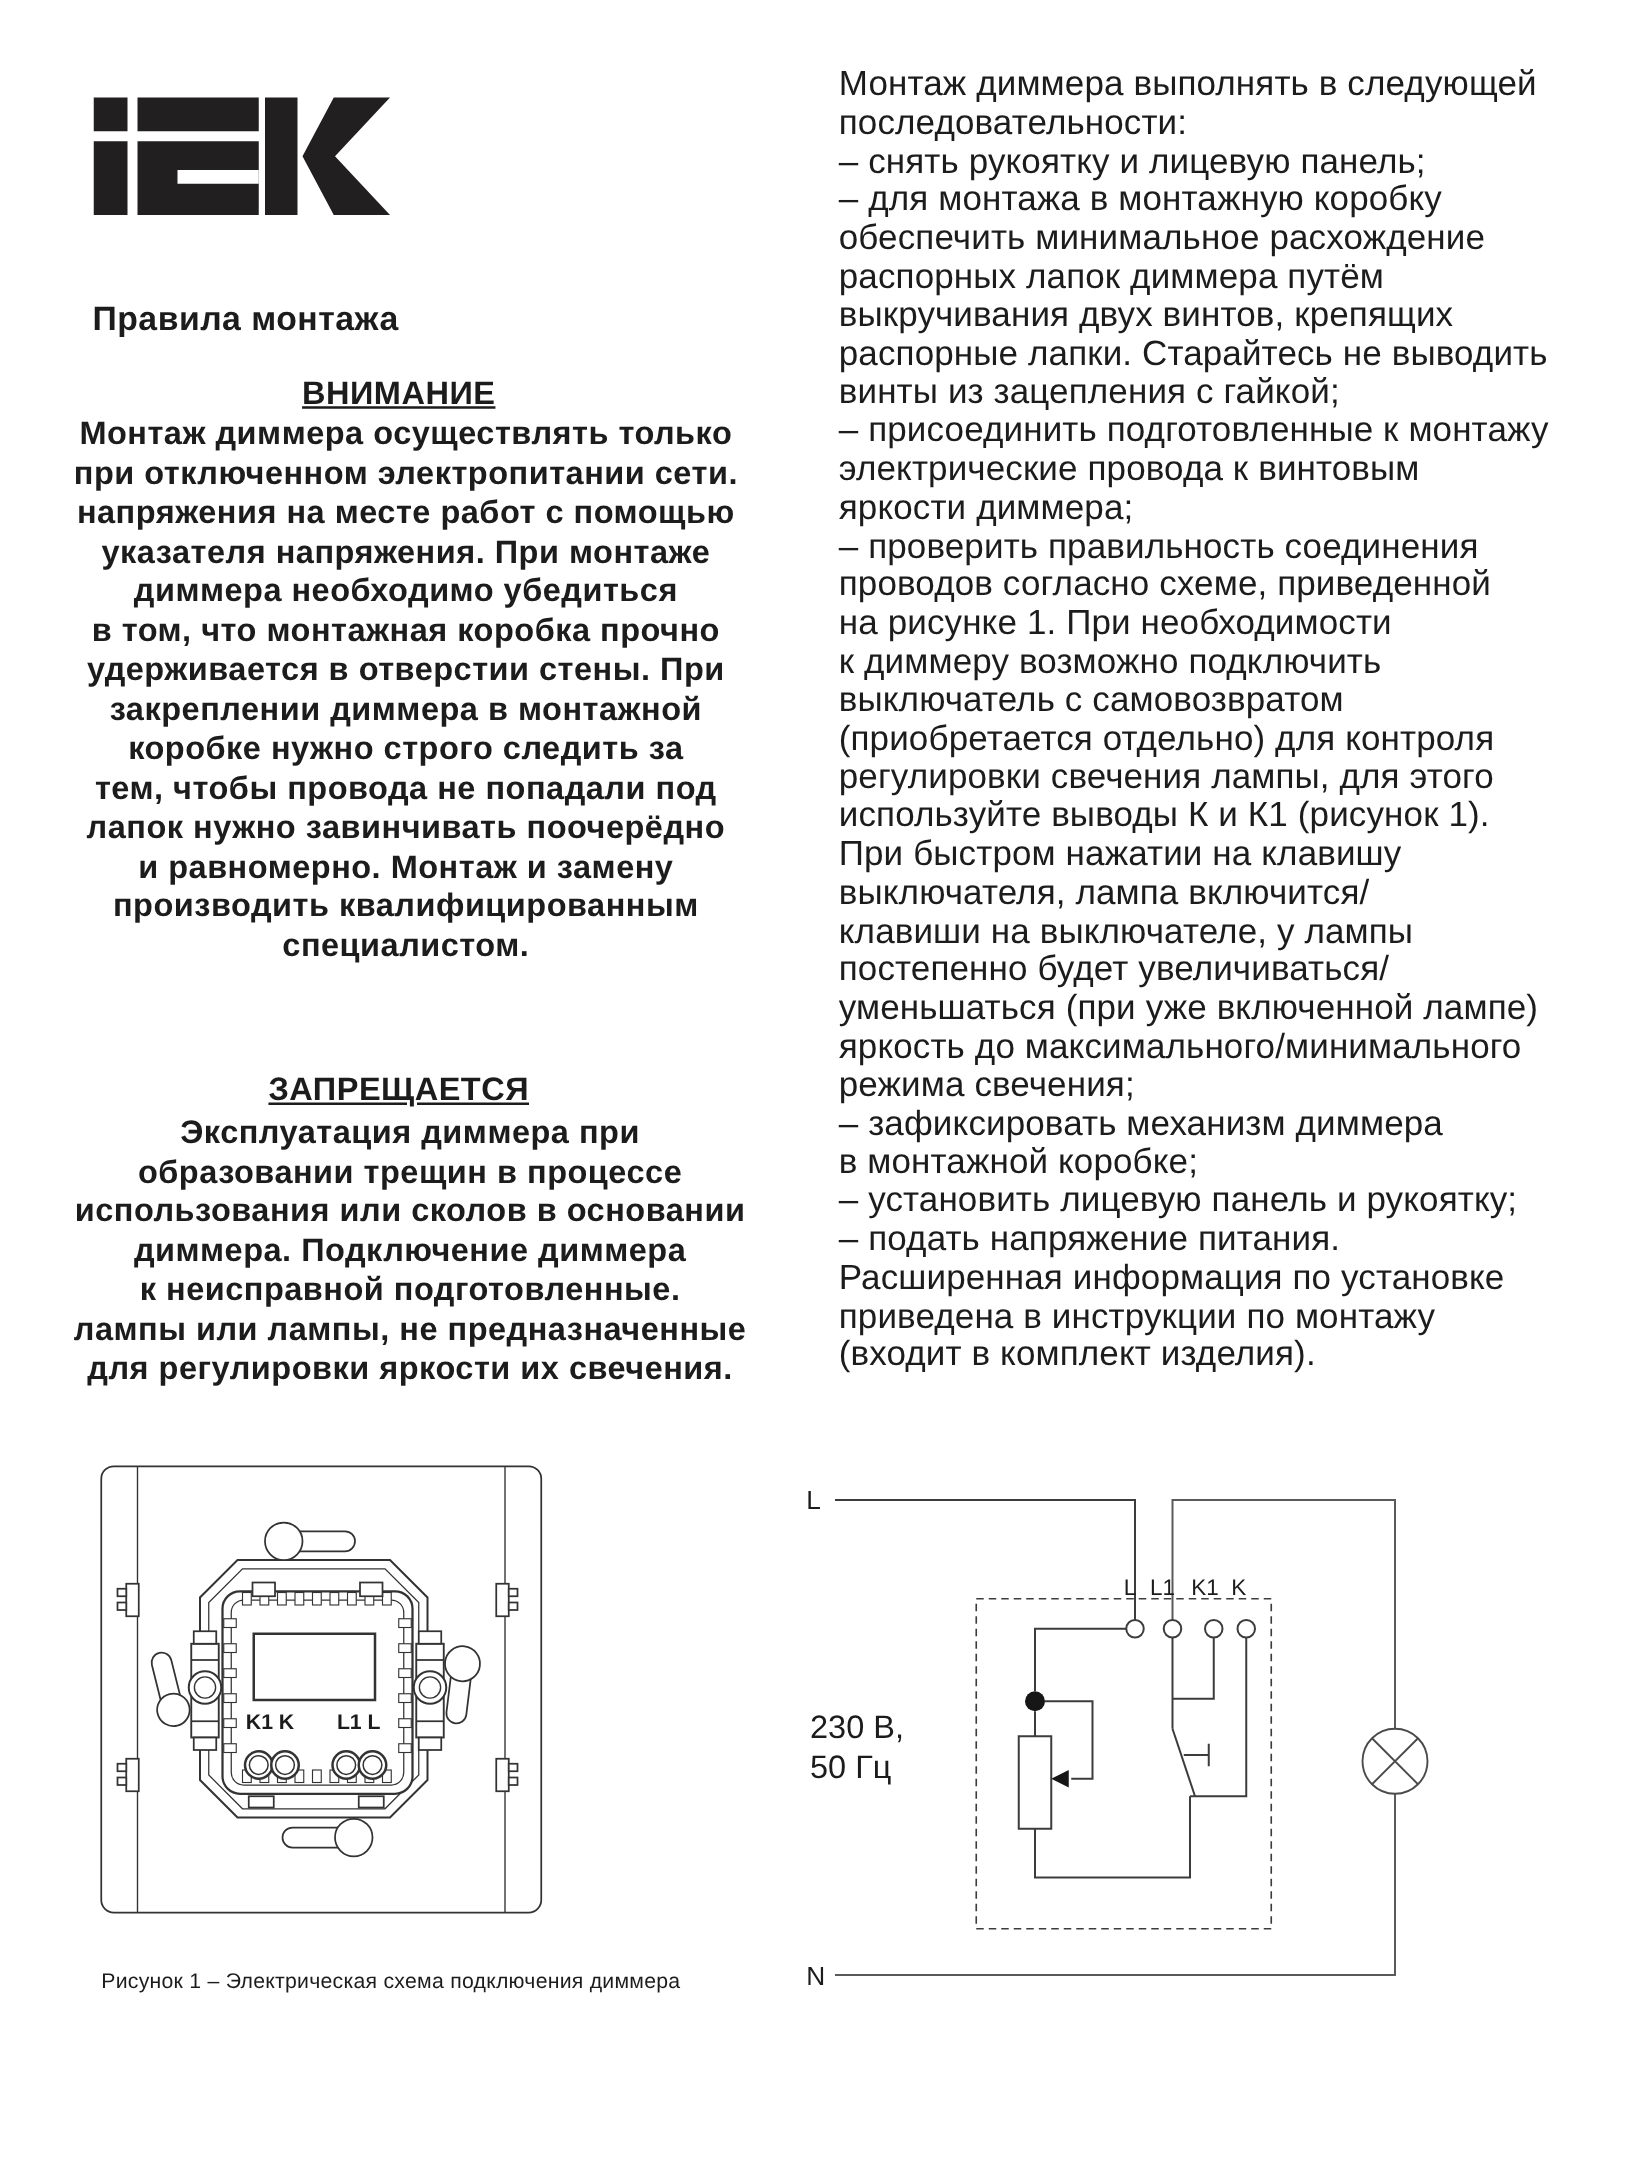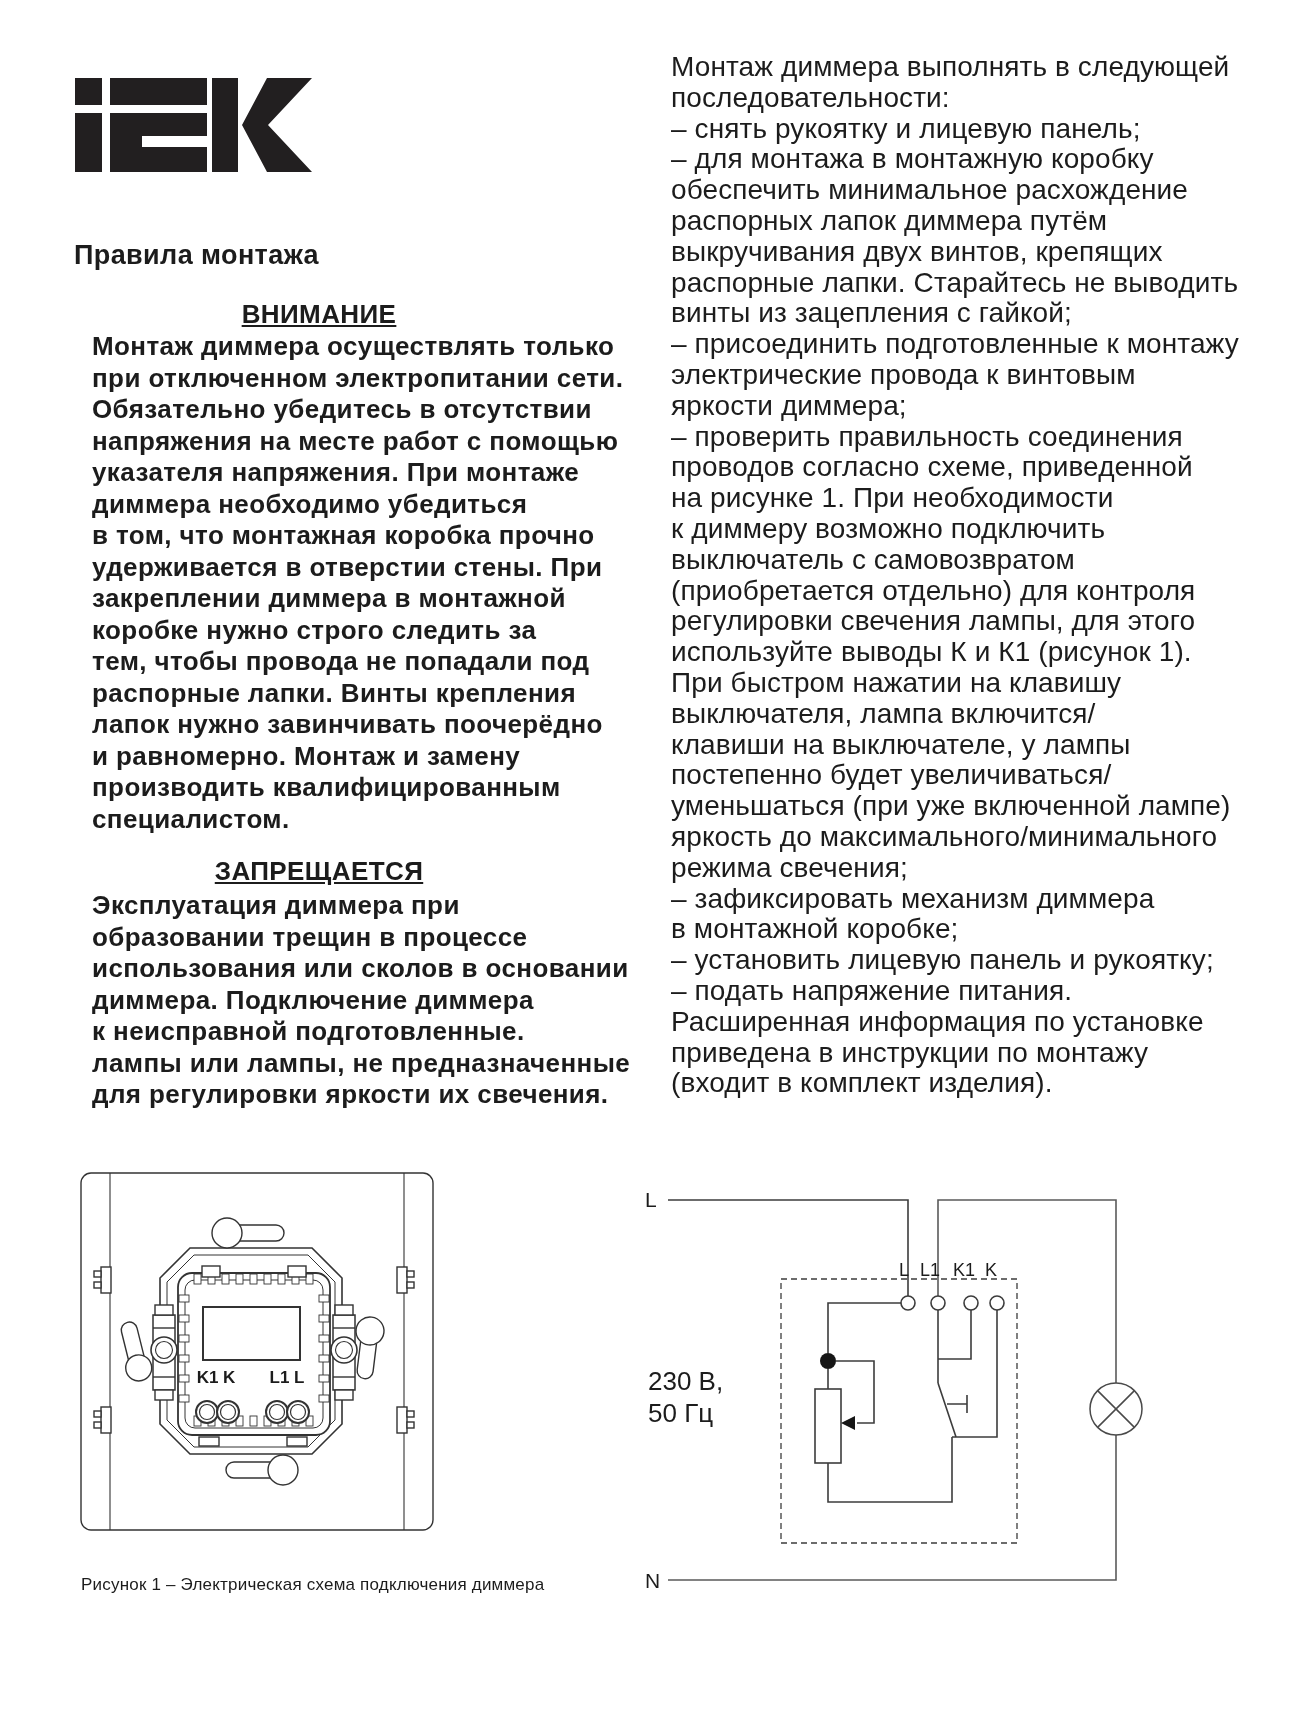--- a/index.html
+++ b/index.html
@@ -9,21 +9,21 @@
   }
   .abs{position:absolute;}
   .nowrap{white-space:nowrap;}
   .line{white-space:nowrap;}
   
   #page-heading{left:74px;top:240px;font-size:27px;font-weight:bold;letter-spacing:.4px;}
   .lc-header{left:74px;width:490px;text-align:center;font-size:26px;font-weight:bold;
              text-decoration:underline;letter-spacing:.4px;}
   #attention-header{top:299px;text-decoration:underline;}
   #prohibited-header{top:856px;}
-  .lc-para{left:92px;font-size:26px;font-weight:bold;line-height:31.5px;letter-spacing:.4px;}
+  .lc-para{left:59px;font-size:26px;font-weight:bold;line-height:31.5px;letter-spacing:.4px;text-align:center;}
   #attention-para{top:331px;}
   #prohibited-para{top:890px;}
   
   #right-column{left:671px;top:52px;font-size:28px;line-height:30.8px;letter-spacing:.1px;}
   
   #figure-caption{left:81px;top:1575px;font-size:17px;letter-spacing:.2px;}
   svg text{font-family:"Liberation Sans", sans-serif;fill:#1c1c1c;}
   .svg-label{font-size:21px;}
   .svg-voltage{font-size:26px;}
   .svg-term{font-size:18px;}
@@ -44,30 +44,28 @@
   </g>
 </svg>
 
 <div id="page-heading" class="abs nowrap">Правила монтажа</div>
 
 <div id="attention-header" class="abs lc-header">ВНИМАНИЕ</div>
 
 <div id="attention-para" class="abs lc-para">
     <div class="line">Монтаж диммера осуществлять только</div>
     <div class="line">при отключенном электропитании сети.</div>
-    <div class="line">Обязательно убедитесь в отсутствии</div>
     <div class="line">напряжения на месте работ с помощью</div>
     <div class="line">указателя напряжения. При монтаже</div>
     <div class="line">диммера необходимо убедиться</div>
     <div class="line">в том, что монтажная коробка прочно</div>
     <div class="line">удерживается в отверстии стены. При</div>
     <div class="line">закреплении диммера в монтажной</div>
     <div class="line">коробке нужно строго следить за</div>
     <div class="line">тем, чтобы провода не попадали под</div>
-    <div class="line">распорные лапки. Винты крепления</div>
     <div class="line">лапок нужно завинчивать поочерёдно</div>
     <div class="line">и равномерно. Монтаж и замену</div>
     <div class="line">производить квалифицированным</div>
     <div class="line">специалистом.</div>
   </div>
 
 <div id="prohibited-header" class="abs lc-header">ЗАПРЕЩАЕТСЯ</div>
 
 <div id="prohibited-para" class="abs lc-para">
     <div class="line">Эксплуатация диммера при</div>

